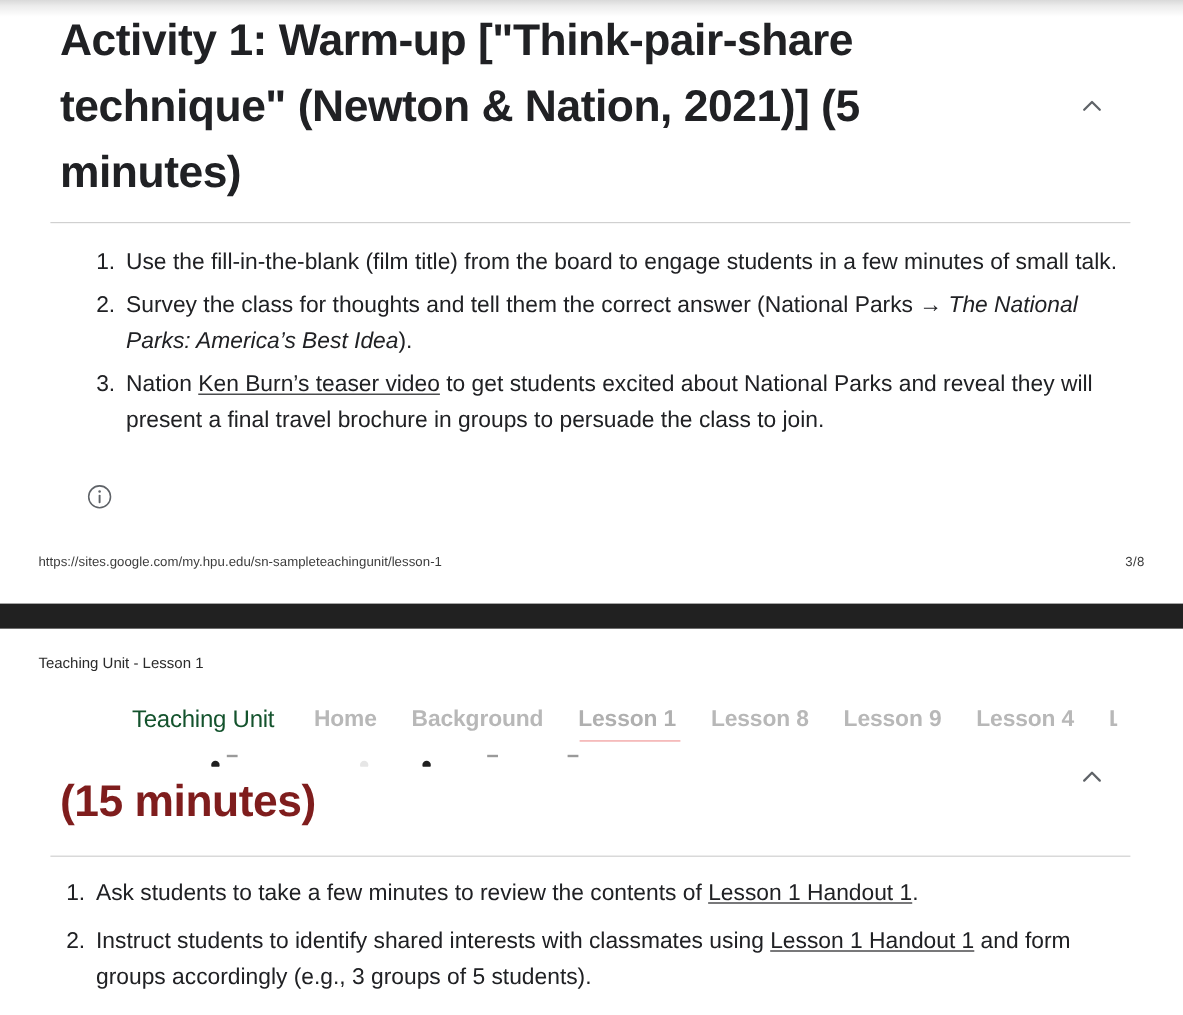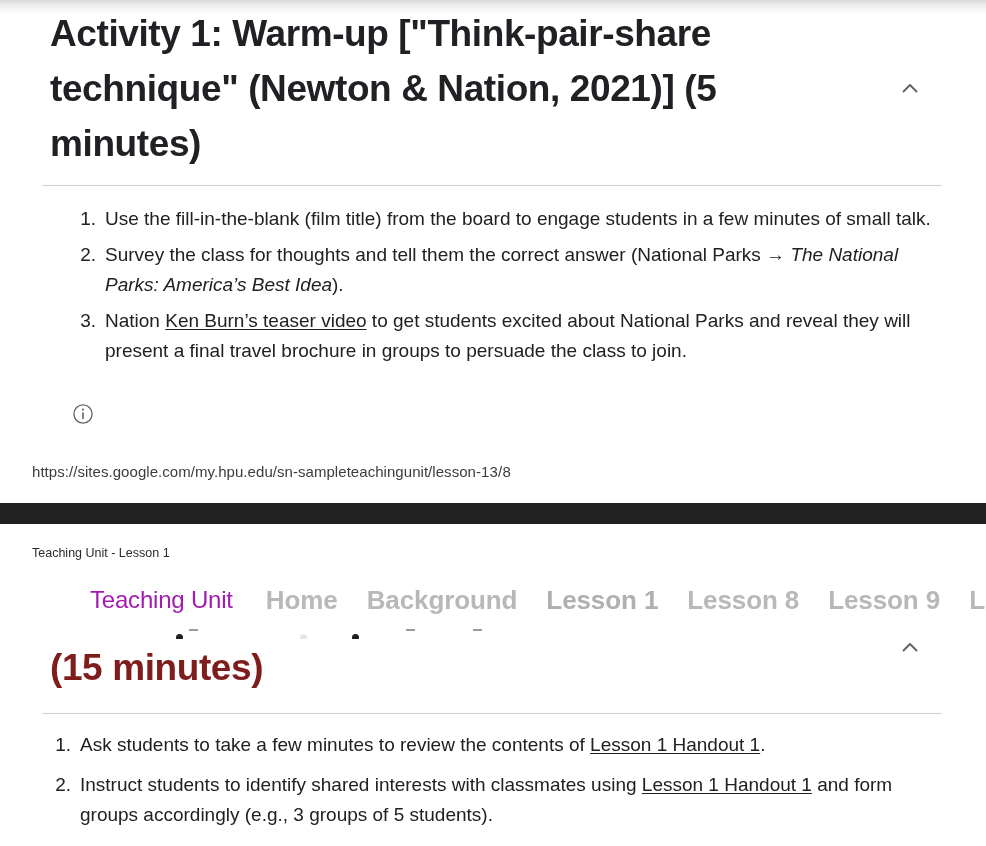--- a/index.html
+++ b/index.html
@@ -124,23 +124,24 @@
     left: 72px;
     width: 22px;
     height: 22px;
   }
   .info-icon-wrap svg { display: block; }
 
   .page-footer {
     position: absolute;
     left: 32px;
     width: 922px;
-    font-size: 15px;
+    font-size: 11px;
     color: #3c3c3c;
     display: flex;
+    justify-content: space-between;
     align-items: baseline;
   }
   #footer-1 { top: 463px; }
   .footer-url { letter-spacing: 0.05px; }
   .footer-pageno { letter-spacing: 0.3px; }
 
   
   #page-gap {
     position: absolute;
     top: 503px;
@@ -174,29 +175,30 @@
     top: 58px;
     left: 90px;
     width: 900px;
     height: 36px;
     display: flex;
     align-items: center;
     white-space: nowrap;
     overflow: hidden;
   }
   .nav-brand {
-    font-size: 24px;
+    font-size: 20px;
     font-weight: 400;
-    color: #a21caf;
+    color: #14532d;
     letter-spacing: -0.2px;
     margin-right: 33px;
+    margin-left: 20px;
   }
   .nav-item {
     position: relative;
-    font-size: 26px;
+    font-size: 19px;
     font-weight: 700;
     color: #b8b8b8;
     margin-right: 29px;
     letter-spacing: -0.1px;
   }
   .nav-item.active { color: #b0b0b0; }
   .nav-item.active::after {
     content: "";
     position: absolute;
     left: 1px;

